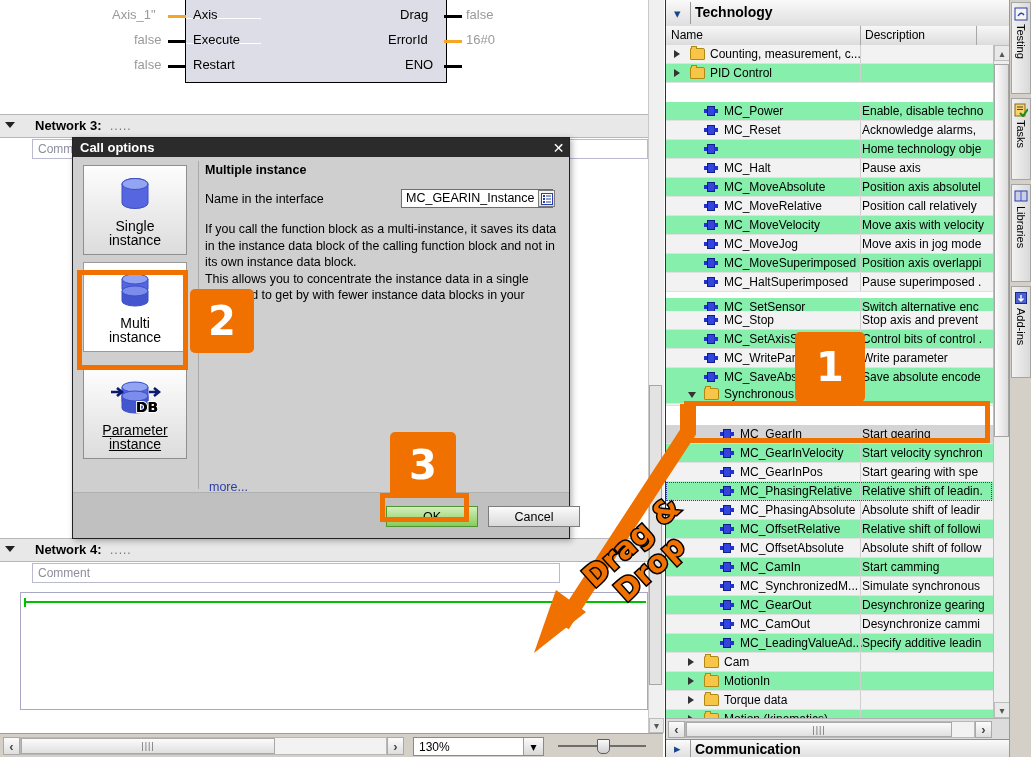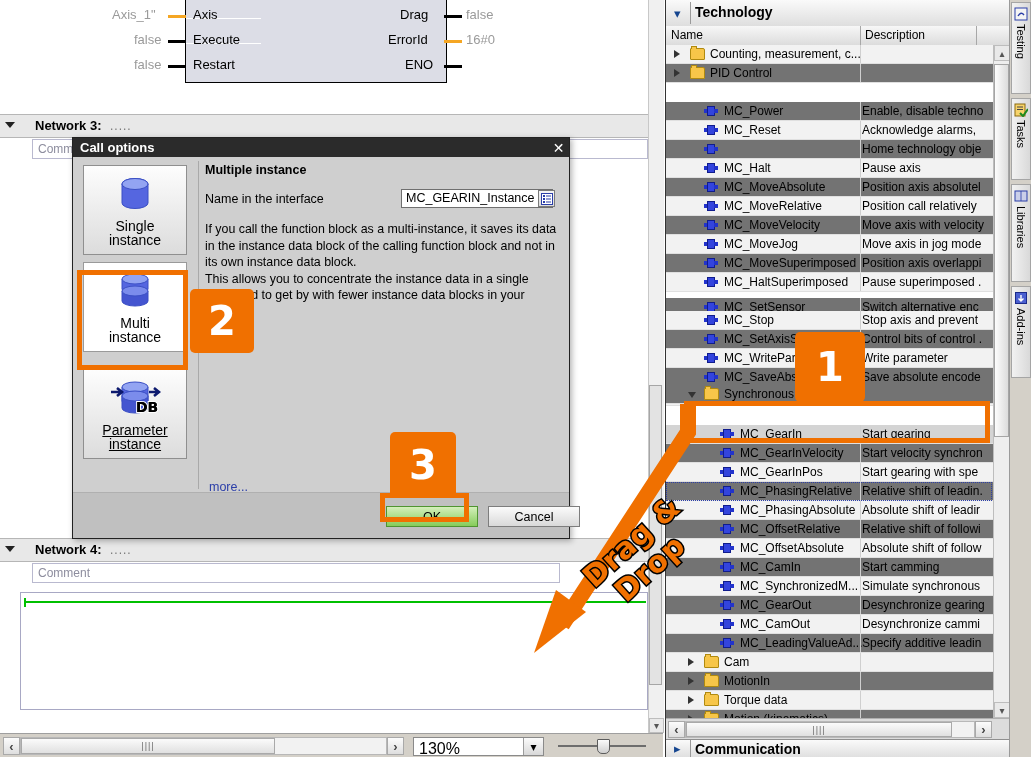--- a/index.html
+++ b/index.html
@@ -37,21 +37,21 @@
   #ed-vscroll{position:absolute;left:648px;top:0;width:15px;height:733px;background:#f0f0f0;border-left:1px solid #c8c8c8;}
   #ed-vthumb{position:absolute;left:649px;top:385px;width:13px;height:300px;background:#e3e3e3;border:1px solid #a6a6a6;box-sizing:border-box;}
   .sb-arrow{position:absolute;width:15px;height:15px;background:#e9e9e9;border:1px solid #bdbdbd;box-sizing:border-box;display:flex;align-items:center;justify-content:center;font-size:10px;color:#555;}
 
   
   #bottombar{position:absolute;left:0;top:733px;width:663px;height:24px;background:#d4d0c8;border-top:1px solid #9f9f9f;}
   .hsb-track{position:absolute;background:#f2f2f2;border:1px solid #b8b8b8;box-sizing:border-box;}
   .hsb-thumb{position:absolute;background:linear-gradient(180deg,#fbfbfb,#e0e0e0);border:1px solid #a9a9a9;box-sizing:border-box;display:flex;align-items:center;justify-content:center;color:#6c6c6c;font-size:9px;letter-spacing:1px;}
   .sq-btn{position:absolute;background:linear-gradient(180deg,#fcfcfc,#dedede);border:1px solid #a9a9a9;box-sizing:border-box;display:flex;align-items:center;justify-content:center;font-size:13px;color:#444;font-weight:bold;}
   #zoombox{position:absolute;left:413px;top:736px;width:131px;height:19px;background:#fff;border:1px solid #8a8a8a;box-sizing:border-box;}
-  #zoomval{position:absolute;left:5px;top:2px;font-size:16px;color:#000;}
+  #zoomval{position:absolute;left:5px;top:2px;font-size:12px;color:#000;}
   #zoomdrop{position:absolute;right:0px;top:0px;width:19px;height:17px;background:linear-gradient(180deg,#fbfbfb,#d8d8d8);border-left:1px solid #9c9c9c;display:flex;align-items:center;justify-content:center;}
   #zoomslider{position:absolute;left:556px;top:738px;width:92px;height:16px;}
   .slider-line{position:absolute;left:2px;top:6px;width:88px;height:2px;background:#6d6d6d;}
   .slider-knob{position:absolute;left:41px;top:0px;width:11px;height:13px;background:linear-gradient(180deg,#fafafa,#cfcfcf);border:1px solid #5c5c5c;border-radius:1px 1px 5px 5px;}
   .slider-ticks{position:absolute;left:0px;top:12px;width:92px;font-size:8px;color:#555;letter-spacing:2.2px;white-space:nowrap;}
 
   
   #dialog{position:absolute;left:72px;top:137px;width:496px;height:400px;background:#c8c8c8;border:1px solid #222;box-shadow:2px 2px 6px rgba(0,0,0,.3);}
   #dlg-title{position:absolute;left:0;top:0;width:100%;height:19px;background:#2b2b2b;color:#fff;font-weight:bold;font-size:13px;line-height:19px;padding-left:7px;box-sizing:border-box;}
   #dlg-close{position:absolute;right:3px;top:2px;width:15px;height:15px;color:#fff;font-size:14px;font-weight:bold;display:flex;align-items:center;justify-content:center;cursor:pointer;}
@@ -81,21 +81,21 @@
   #rp-header{position:absolute;left:0;top:0;width:344px;height:26px;background:linear-gradient(180deg,#fafafa,#dedede);border-bottom:1px solid #8f8f8f;}
   #rp-header .chev{position:absolute;left:8px;top:6px;font-size:13px;color:#15458f;font-weight:bold;}
   #rp-title{position:absolute;left:29px;top:4px;font-size:14px;font-weight:bold;color:#000;}
   #rp-hdrsep{position:absolute;left:24px;top:2px;width:1px;height:22px;background:#9a9a9a;}
   #colhdr{position:absolute;left:0;top:26px;width:344px;height:19px;background:linear-gradient(180deg,#f7f7f7,#dcdcdc);border-bottom:1px solid #9d9d9d;}
   .colh{position:absolute;top:2px;font-size:12px;color:#000;}
   .colsep{position:absolute;top:0px;width:1px;height:19px;background:#a7a7a7;}
   #tree{position:absolute;left:0;top:45px;width:327px;height:673px;overflow:hidden;background:#fff;}
   .trow{position:absolute;left:0;width:327px;height:19px;}
   .trow.odd{background:#f2f2f2;}
-  .trow.even{background:#737373;}
+  .trow.even{background:#86efac;}
   .trow.sel{background:#d4d4d4;}
   .trow .sep{position:absolute;left:0;top:18px;width:327px;height:1px;background:#e0e0e0;}
   .tname{position:absolute;top:2px;font-size:12px;color:#000;white-space:nowrap;}
   .tdesc{position:absolute;left:196px;top:2px;font-size:12px;color:#000;white-space:nowrap;overflow:hidden;width:130px;}
   .vdiv{position:absolute;left:194px;top:0;width:1px;height:19px;background:#cfcfcf;}
   .exp{position:absolute;top:5px;width:9px;height:9px;}
   .exp.closed{border-left:6px solid #333;border-top:4.5px solid transparent;border-bottom:4.5px solid transparent;width:0;height:0;}
   .exp.open{border-top:6px solid #333;border-left:4.5px solid transparent;border-right:4.5px solid transparent;width:0;height:0;top:7px;}
   .folder{position:absolute;top:3px;width:15px;height:12px;background:#f7c649;border:1px solid #b08a10;border-radius:1px 2px 1px 1px;box-sizing:border-box;}
   .folder:after{content:"";position:absolute;left:0;top:-3px;width:6px;height:3px;background:#f7c649;border:1px solid #b08a10;border-bottom:none;box-sizing:border-box;}

